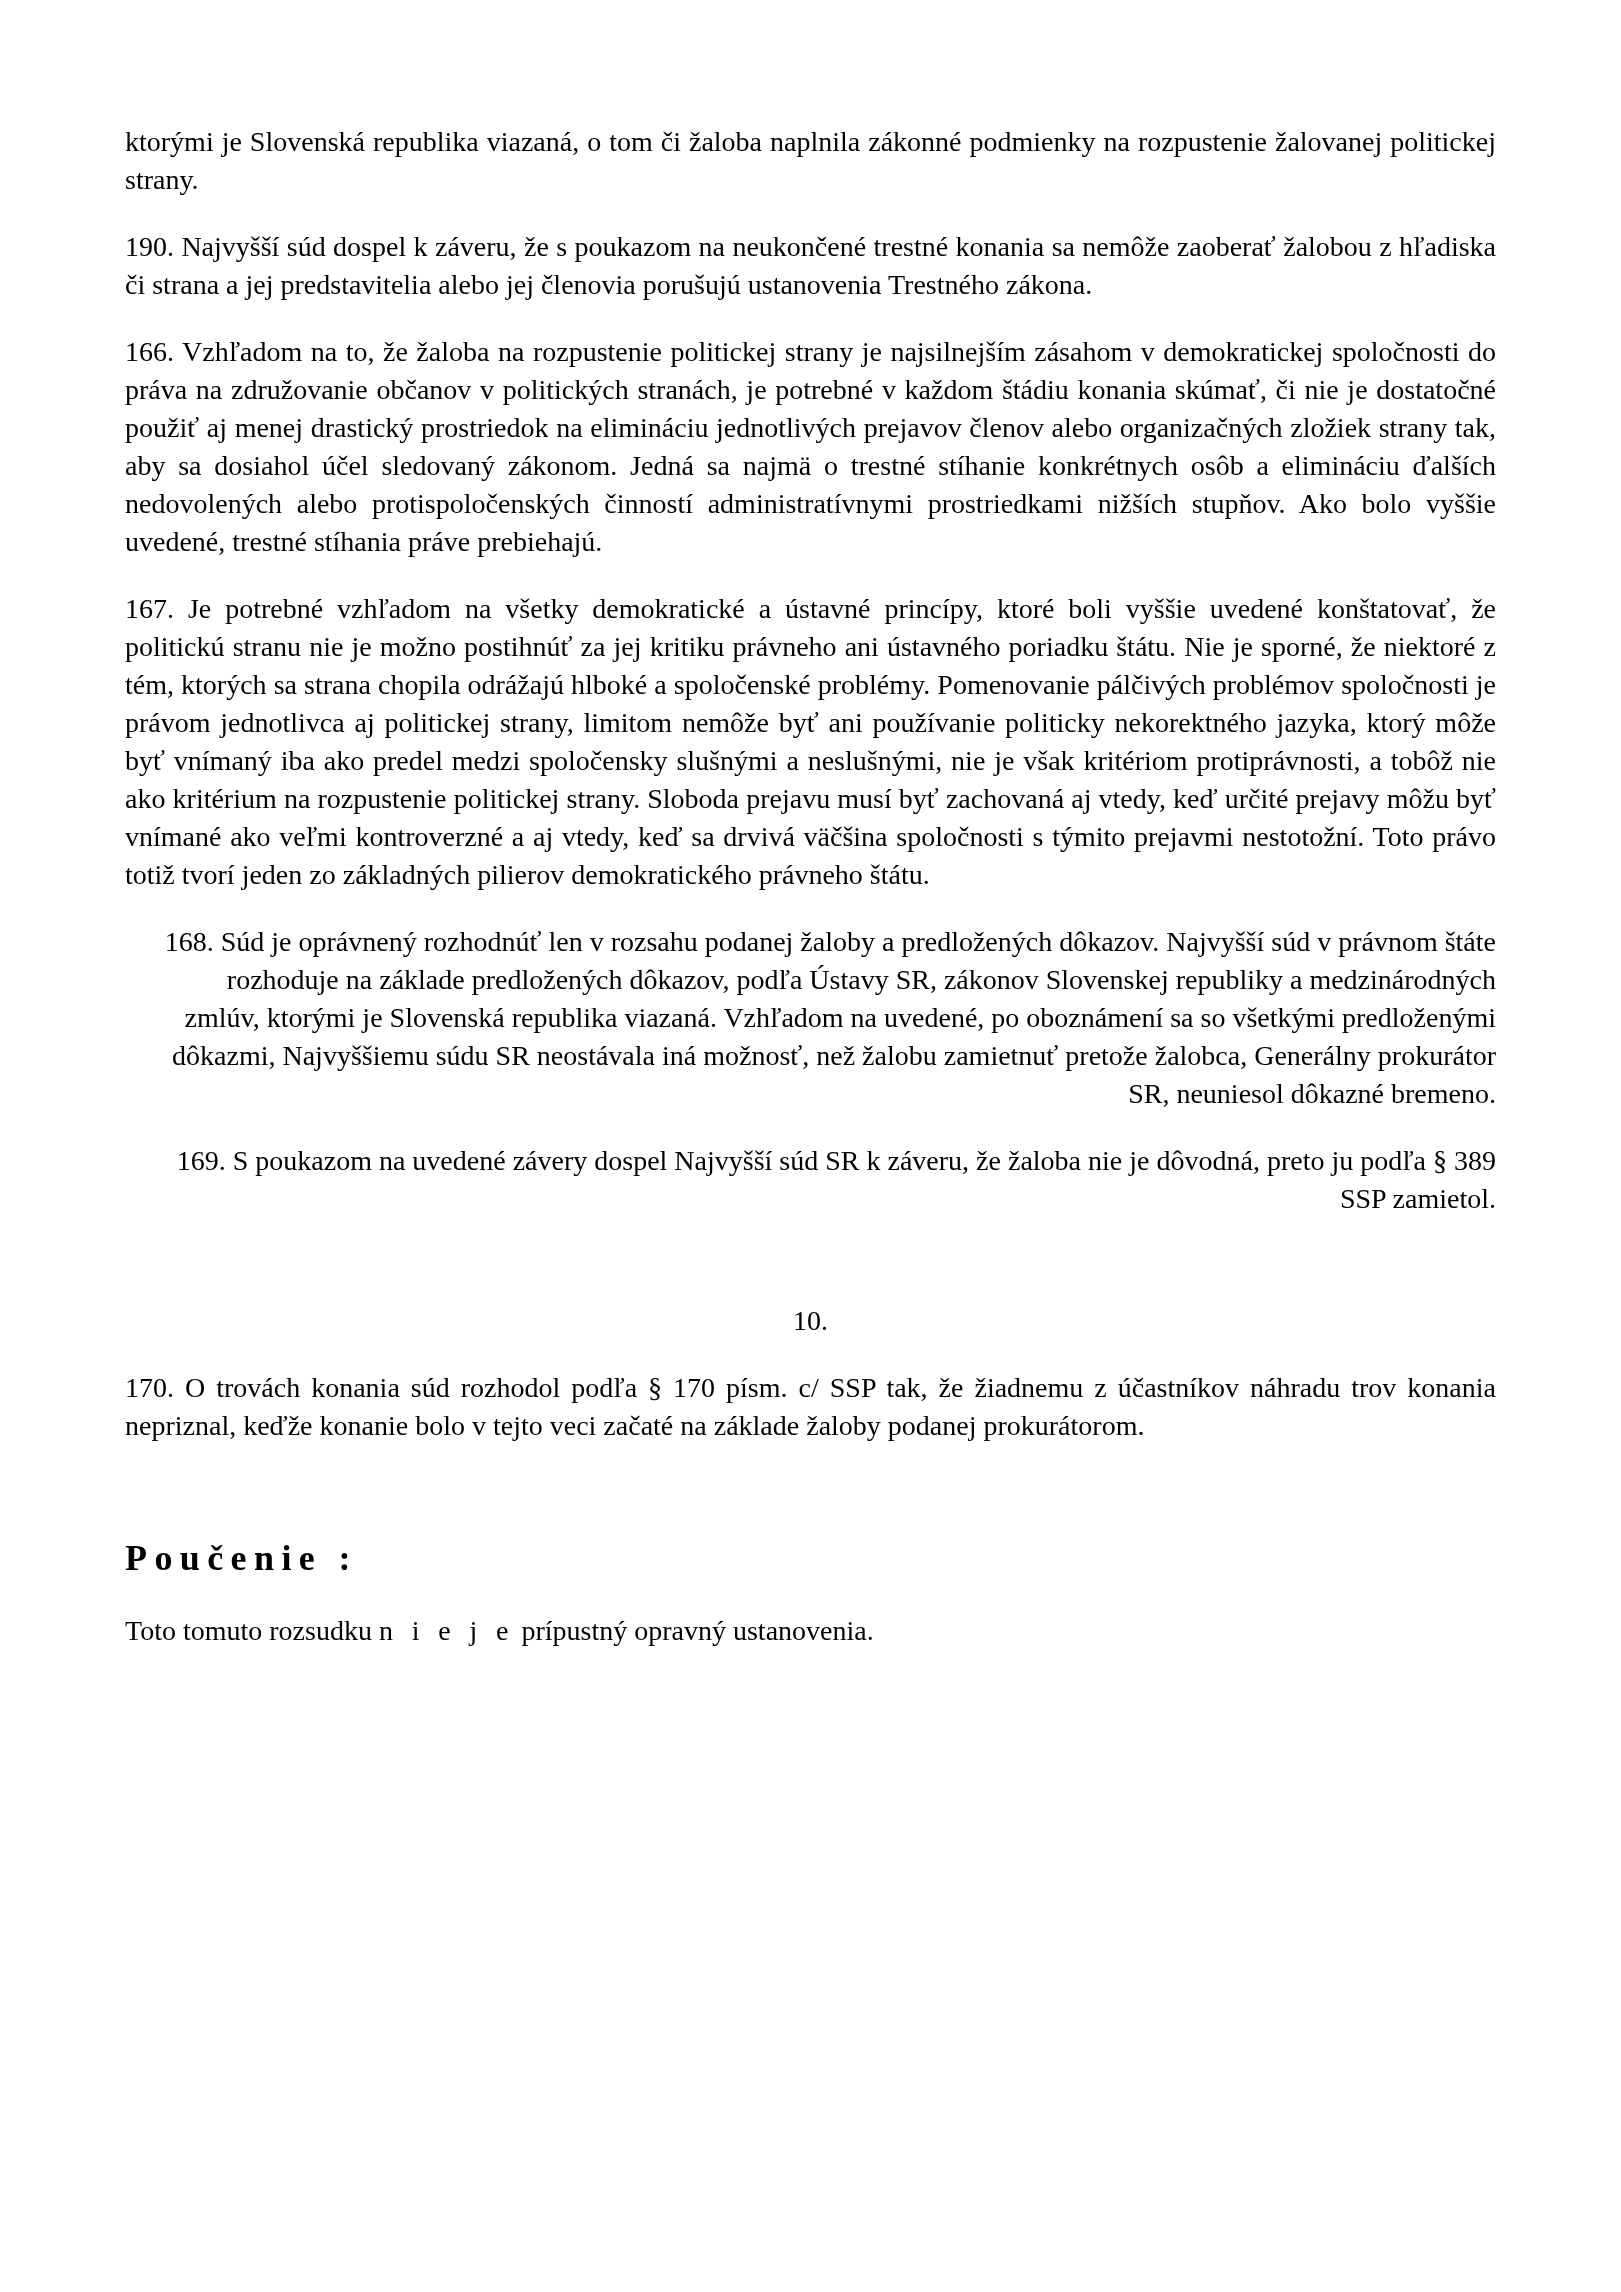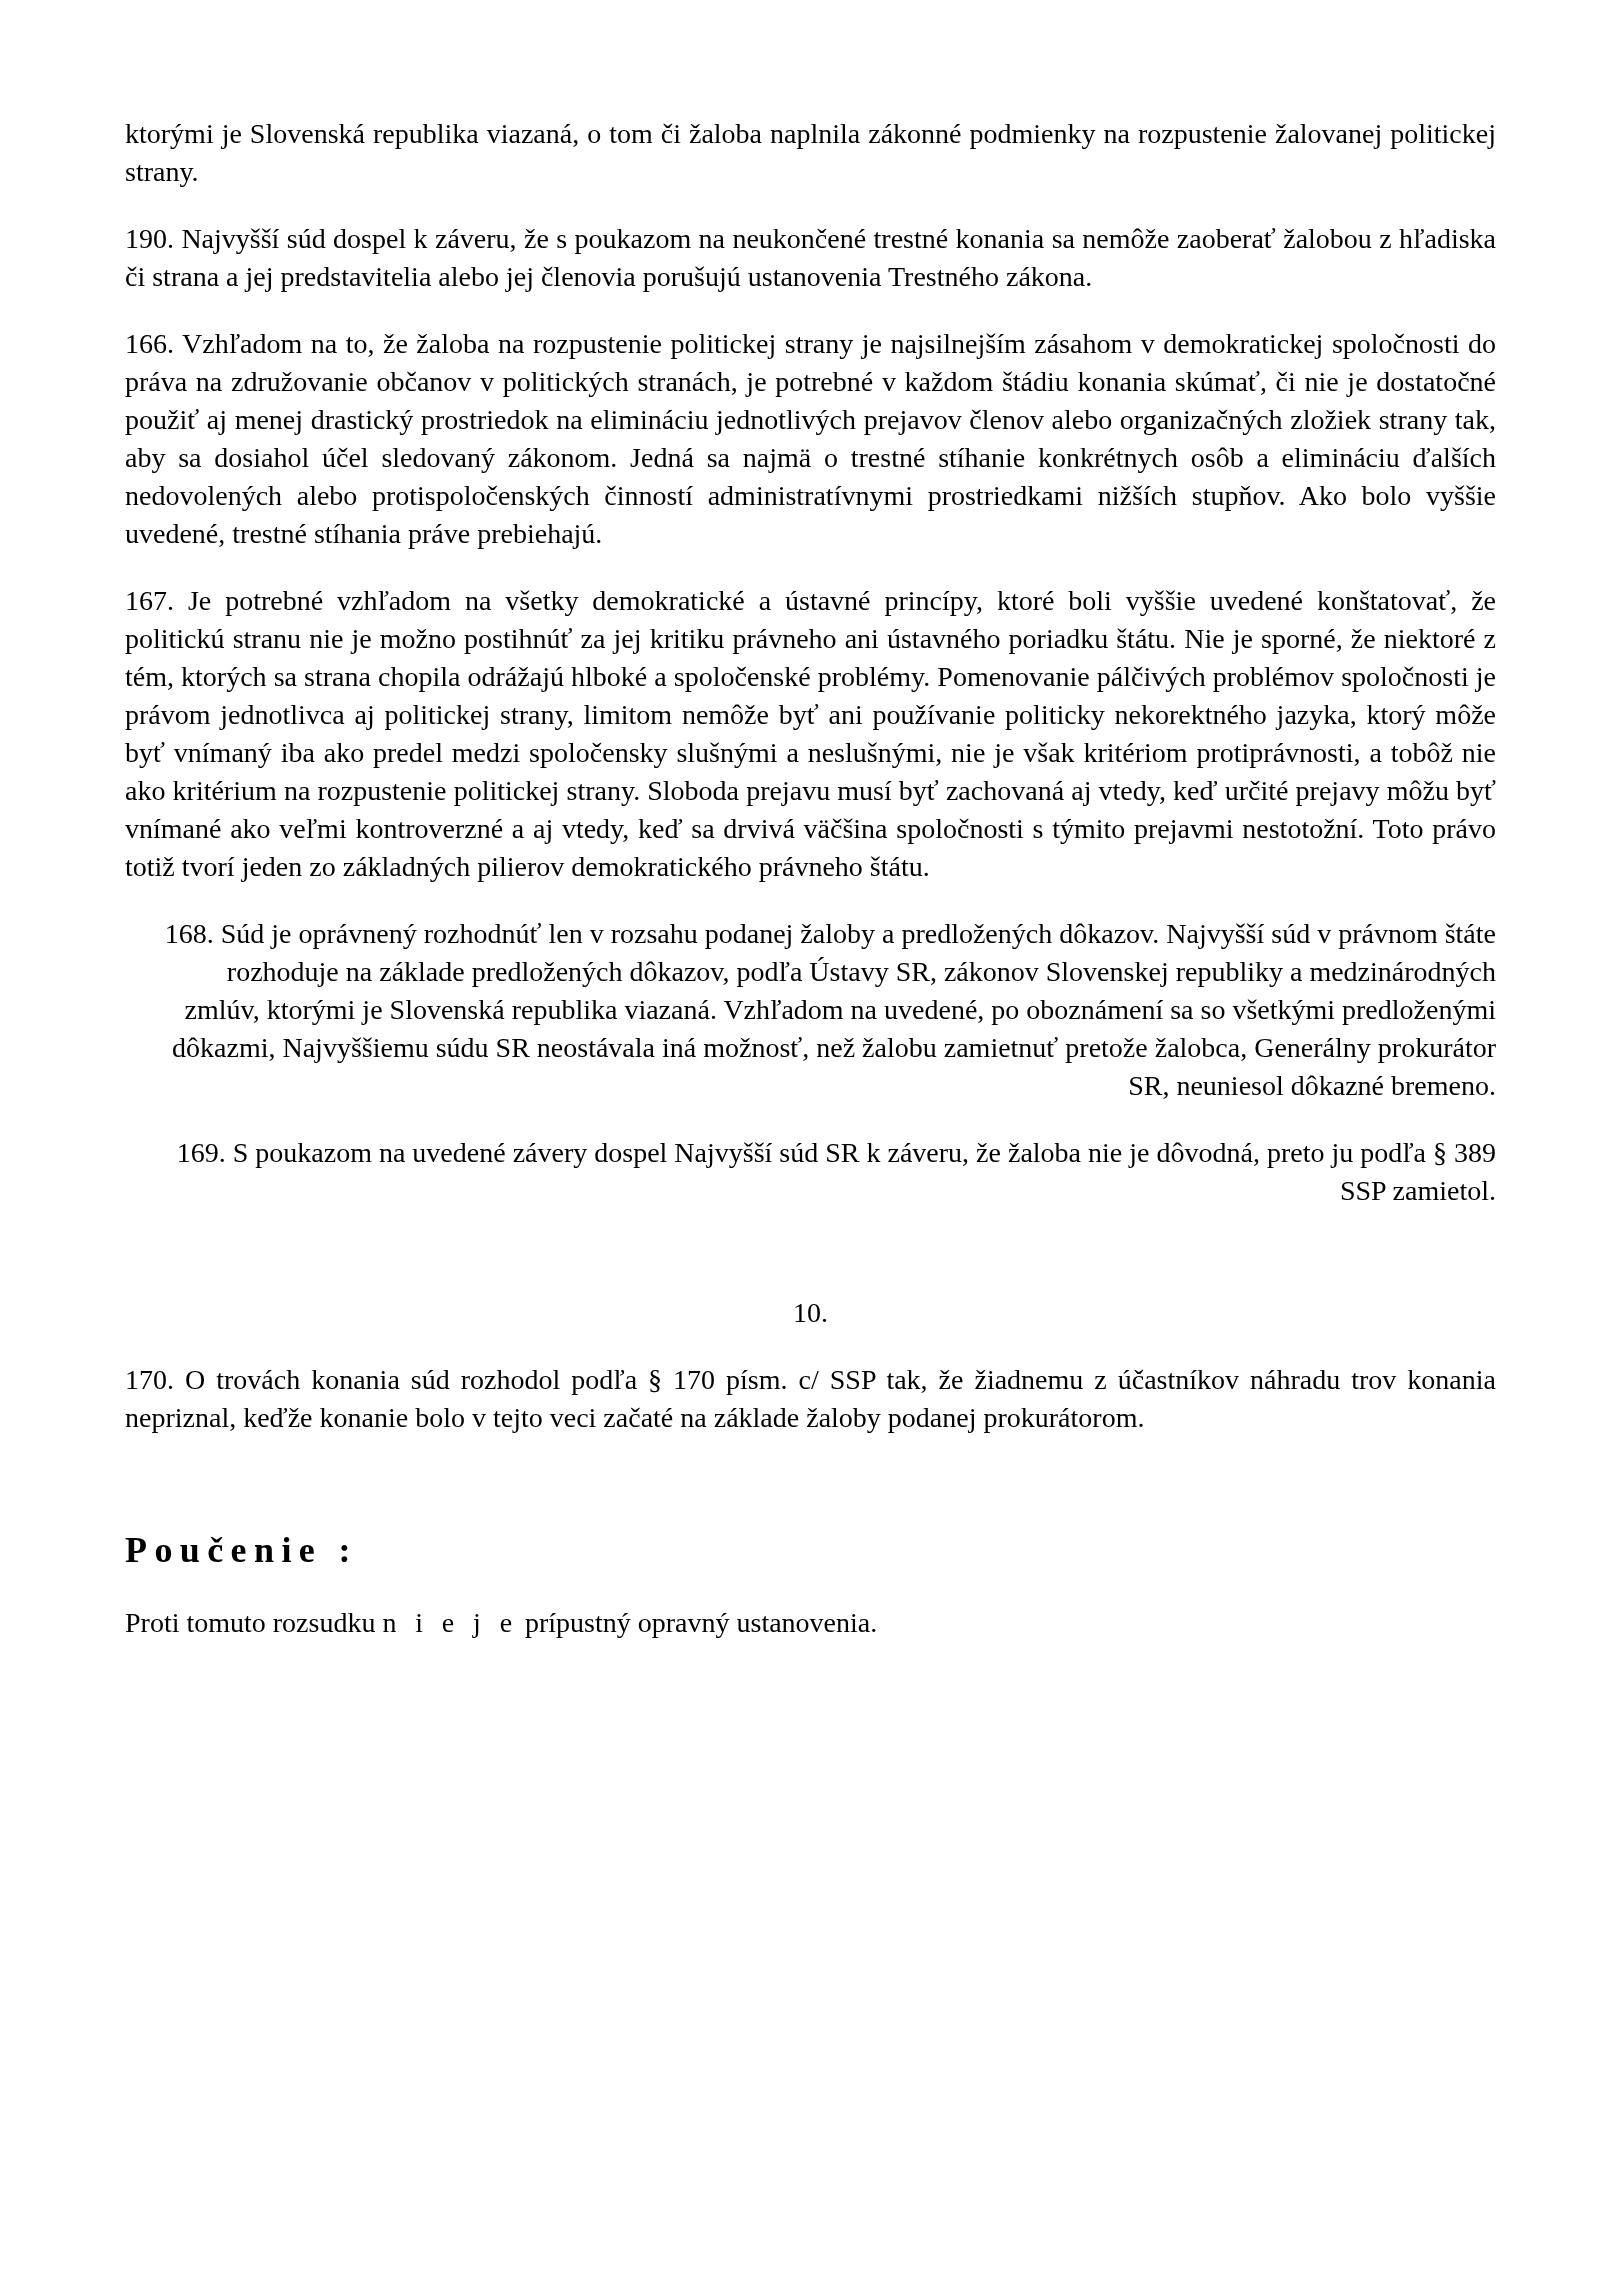--- a/index.html
+++ b/index.html
@@ -17,21 +17,21 @@
     width: 1621px;
     height: 2293px;
     margin: 0 auto;
     background: #ffffff;
     box-sizing: border-box;
     overflow: hidden;
   }
   .content {
     position: absolute;
     left: 125px;
-    top: 115px;
+    top: 123px;
     width: 1371px;
   }
   p.para {
     margin: 0 0 29px 0;
     font-size: 28px;
     line-height: 38px;
     text-align: justify;
     text-justify: inter-word;
     -webkit-hyphens: none;
     hyphens: none;
@@ -97,17 +97,17 @@
 
     <p class="section-number">10.</p>
 
     <p class="para">170. O trovách konania súd rozhodol podľa § 170 písm. c/ SSP tak, že žiadnemu z účastníkov náhradu trov konania nepriznal, keďže konanie bolo v tejto veci začaté na základe žaloby podanej prokurátorom.</p>
 
     <div class="gap-section"></div>
     <div class="gap-small"></div>
 
     <p class="heading-poucenie">Poučenie :</p>
 
-    <p class="final-line"><span>Proti tomuto rozsudku </span><span class="spaced">n i e j e</span><span> prípustný opravný ustanovenia.</span></p>
+    <p class="final-line"><span>Toto tomuto rozsudku </span><span class="spaced">n i e j e</span><span> prípustný opravný ustanovenia.</span></p>
 
   </div>
 </div>
 
 
 </body></html>

